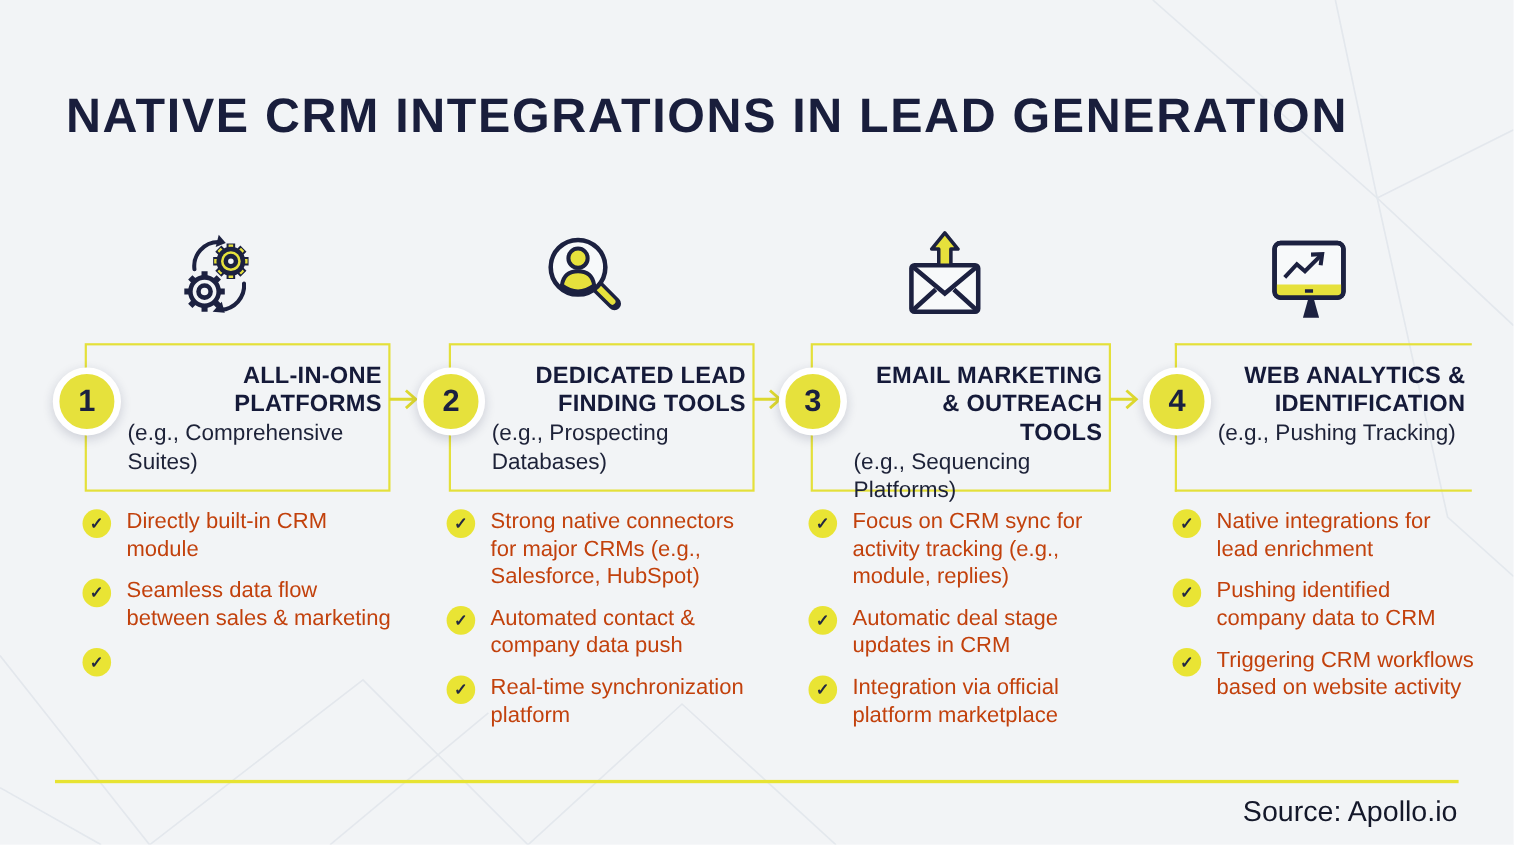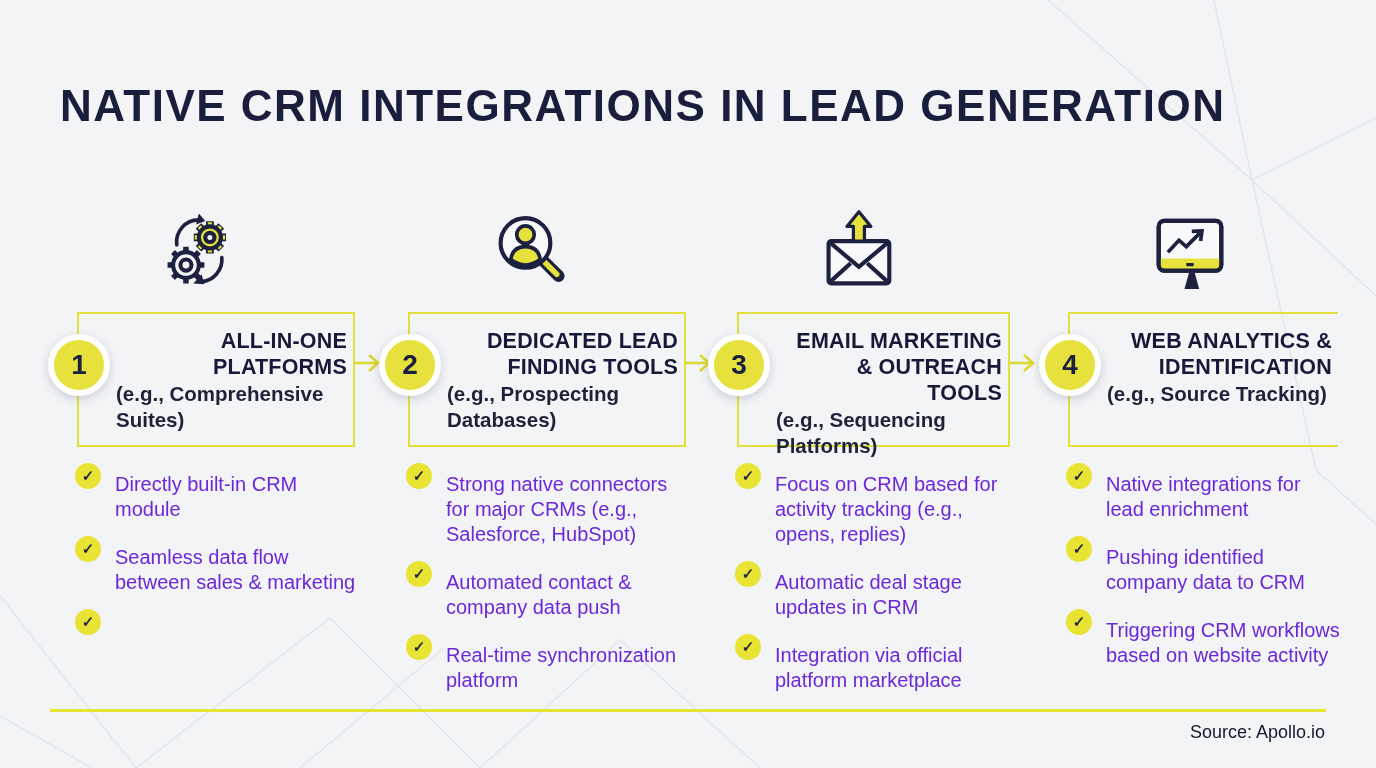--- a/index.html
+++ b/index.html
@@ -13,52 +13,52 @@
   
   .title{
     position:absolute;left:60px;top:48px;width:1280px;
     font-size:44px;font-weight:bold;letter-spacing:1.5px;
     line-height:57px;color:#191e3c;
   }
   
   .divider{position:absolute;left:50px;top:709px;width:1276px;height:3px;background:#e7e332;}
   .source{
     position:absolute;left:925px;top:722px;width:400px;text-align:right;
-    font-size:18px;color:#14182a;
+    font-size:26px;color:#14182a;
   }
   
   .icon-wrap{position:absolute;top:208px;width:92px;height:92px;}
   .titlebox{
     position:absolute;top:312px;height:135px;box-sizing:border-box;
     border:2px solid #e4e03a;padding:14px 6px 0 37px;
   }
   .titlebox.open-right{border-right:none;}
   .titlebox h2{
     margin:0;font-size:21.5px;line-height:26px;letter-spacing:.2px;
     color:#151a39;font-weight:bold;text-align:right;
   }
-  .titlebox p{margin:1px 0 0 0;font-size:20.5px;line-height:26px;color:#1d2238;font-weight:bold;}
+  .titlebox p{margin:1px 0 0 0;font-size:20.5px;line-height:26px;color:#1d2238;}
   .badge{
     position:absolute;left:-31px;top:20px;width:50px;height:50px;border-radius:50%;
     background:#e6e13c;border:6px solid #ffffff;
     box-shadow:0 3px 10px rgba(25,35,70,.18);
     display:flex;align-items:center;justify-content:center;
     font-size:28px;font-weight:bold;color:#1b2040;
   }
   .connector{position:absolute;top:349px;width:34px;height:28px;}
   .bullets{
     position:absolute;top:462px;margin:0;padding:0;list-style:none;
   }
   .bullets li{display:flex;gap:14px;align-items:flex-start;margin-bottom:13px;}
   .check{
     flex:0 0 auto;width:26px;height:26px;border-radius:50%;margin-top:1px;
     background:#e9e434;color:#232842;font-size:15px;font-weight:bold;
     display:flex;align-items:center;justify-content:center;
   }
-  .btext{font-size:20px;line-height:25px;color:#6d28d9;margin-top:10px;}
+  .btext{font-size:20px;line-height:25px;color:#c2410c;}
   
   .c1 .titlebox{left:77px;width:278px;}
   .c2 .titlebox{left:408px;width:278px;}
   .c3 .titlebox{left:737px;width:273px;}
   .c4 .titlebox{left:1068px;width:270px;}
   .c1 .icon-wrap{left:151px;}
   .c2 .icon-wrap{left:485px;}
   .c3 .icon-wrap{left:812px;}
   .c4 .icon-wrap{left:1144px;}
   .c1 .bullets{left:75px;}
@@ -196,21 +196,21 @@
       </div>
       <h2>EMAIL MARKETING &amp; OUTREACH TOOLS</h2>
       <p>(e.g., Sequencing Platforms)</p>
     </div>
     <svg class="connector a3" viewBox="0 0 34 28">
       <path d="M1,14 H23 M16,6 L25,14 L16,22" stroke="#ddd82f" stroke-width="2.6" fill="none"></path>
     </svg>
     <ul class="bullets">
       <li>
         <span class="check">✓</span>
-        <span class="btext">Focus on CRM based for activity tracking (e.g., opens, replies)</span>
+        <span class="btext">Focus on CRM sync for activity tracking (e.g., module, replies)</span>
       </li>
       <li>
         <span class="check">✓</span>
         <span class="btext">Automatic deal stage updates in CRM</span>
       </li>
       <li>
         <span class="check">✓</span>
         <span class="btext">Integration via official platform marketplace</span>
       </li>
     </ul>
@@ -226,21 +226,21 @@
         <path d="M46,61.5 L54,61.5" stroke="#1c2140" stroke-width="3.5"></path>
         <path d="M26,48 L38,35 L46,42 L62,26" stroke="#1c2140" stroke-width="4" fill="none"></path>
         <path d="M52,25.5 L63,25 L61.5,36" stroke="#1c2140" stroke-width="4" fill="none"></path>
       </svg>
     </div>
     <div class="titlebox open-right">
       <div class="badge">
         <span>4</span>
       </div>
       <h2>WEB ANALYTICS &amp; IDENTIFICATION</h2>
-      <p>(e.g., Source Tracking)</p>
+      <p>(e.g., Pushing Tracking)</p>
     </div>
     <ul class="bullets">
       <li>
         <span class="check">✓</span>
         <span class="btext">Native integrations for lead enrichment</span>
       </li>
       <li>
         <span class="check">✓</span>
         <span class="btext">Pushing identified company data to CRM</span>
       </li>

